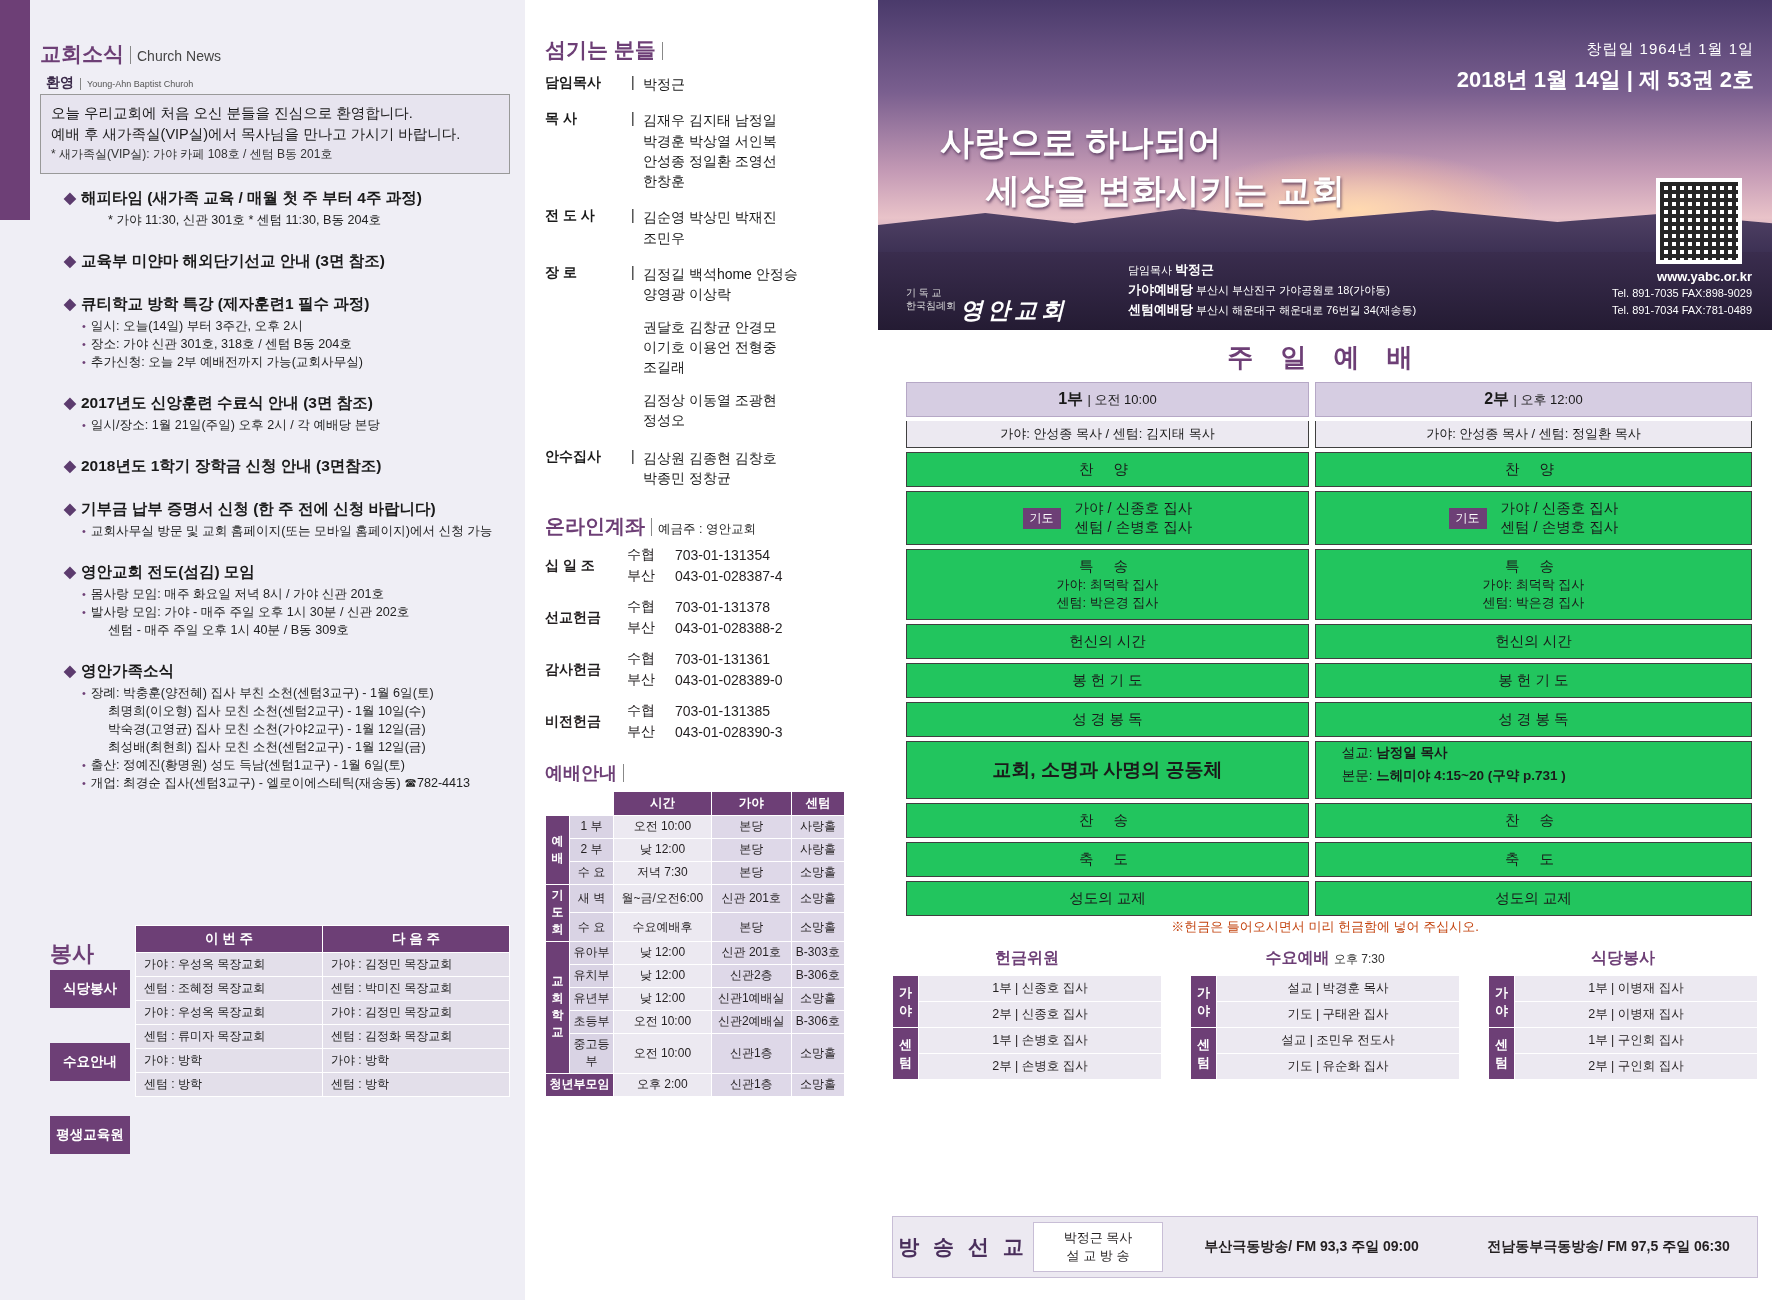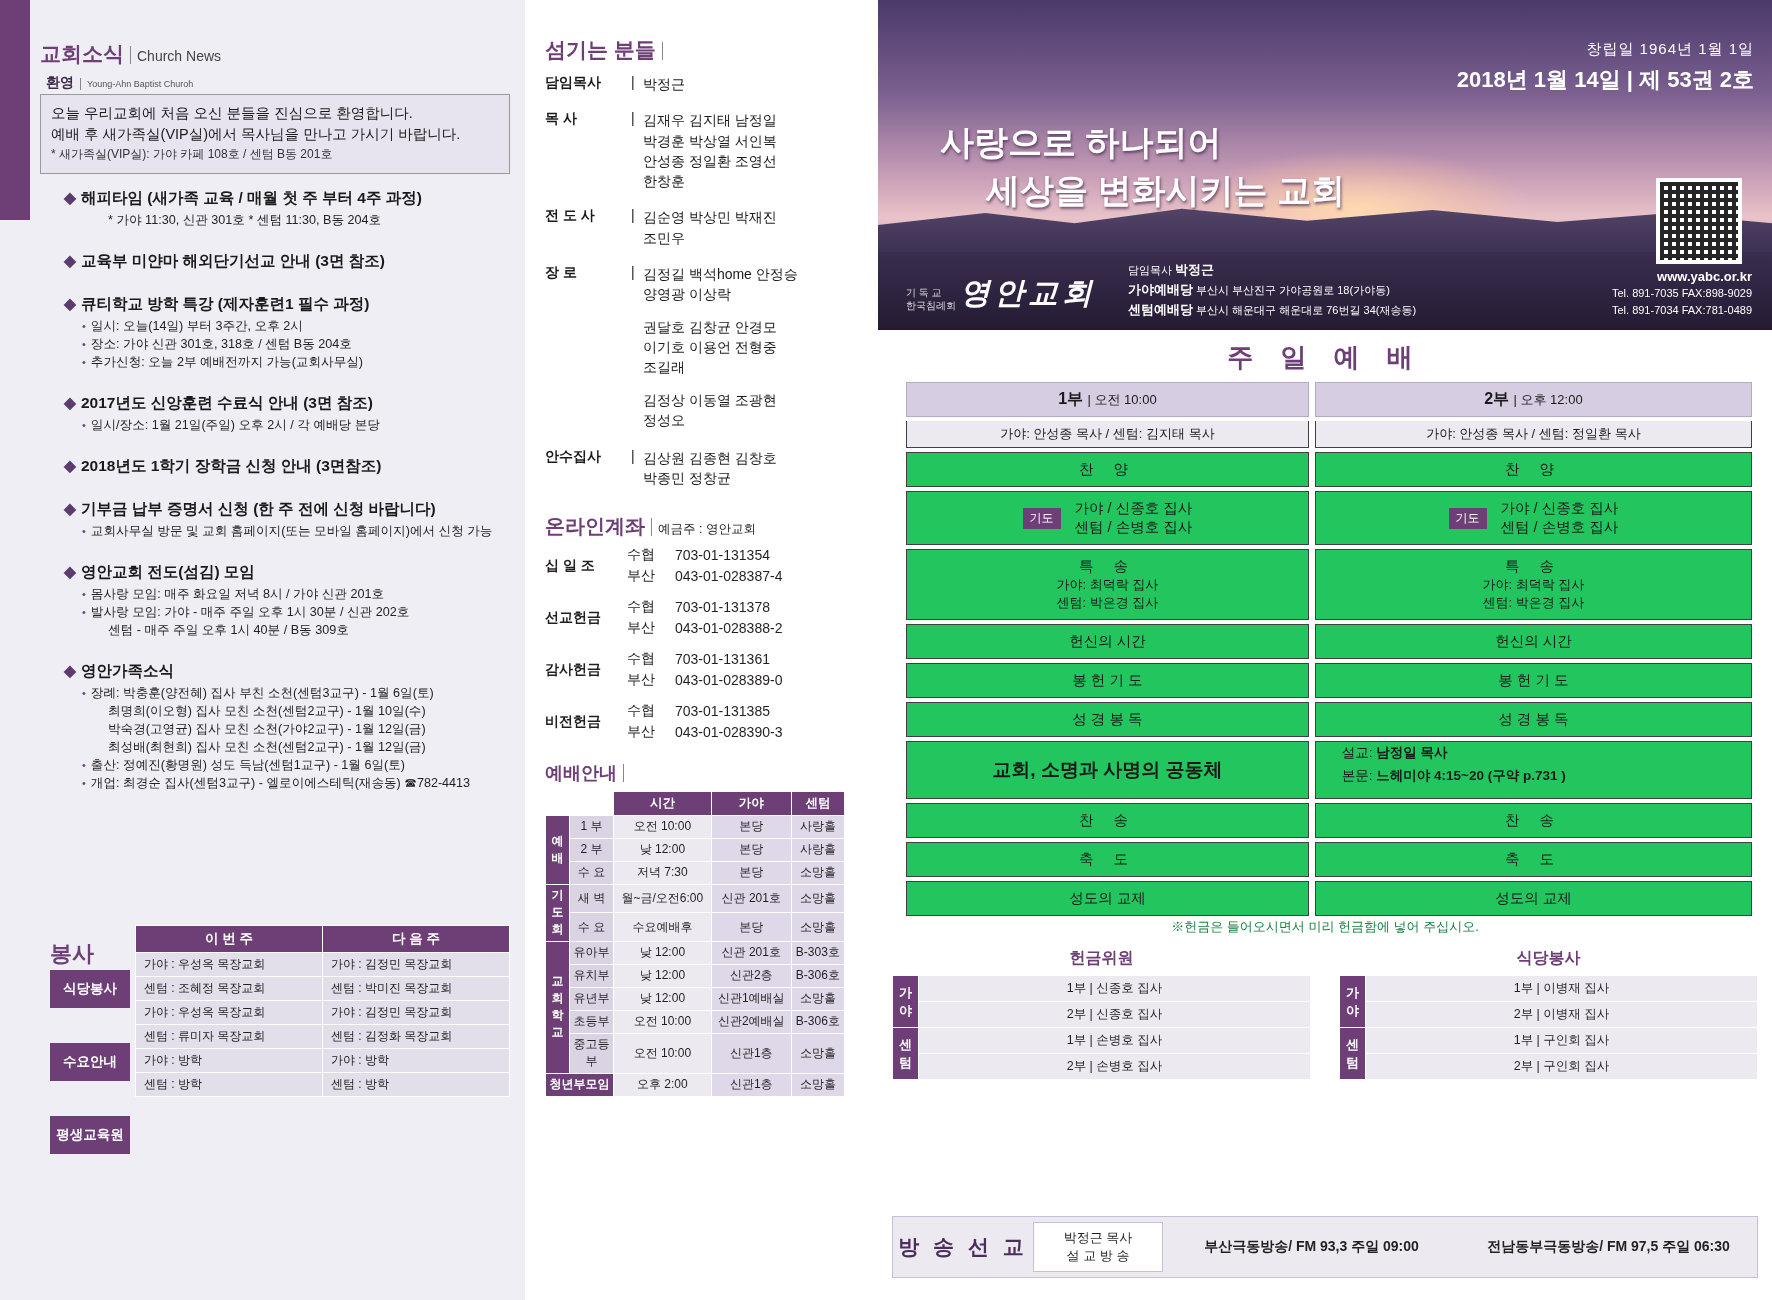--- a/index.html
+++ b/index.html
@@ -90,39 +90,39 @@
   .banner .slogan2 { position:absolute; left:108px; top:168px; font-size:34px; font-weight:bold; color:#ffffff; text-shadow:1px 2px 3px rgba(60,30,70,.7); }
   .qr { position:absolute; right:30px; top:178px; width:86px; height:86px; background:#fff; padding:4px; }
   .qr .grid { width:100%; height:100%;
     background-image:
       linear-gradient(90deg,#000 50%,transparent 50%),
       linear-gradient(#000 50%,transparent 50%);
     background-size:8px 8px, 8px 8px;
     opacity:.85;
   }
   .banner .denom { position:absolute; left:28px; bottom:18px; font-size:10px; color:#ddd; line-height:1.3; }
-  .banner .churchname { position:absolute; left:82px; bottom:16px; font-size:30px; font-weight:bold; color:#fff; font-style:italic; letter-spacing:4px; }
+  .banner .churchname { position:absolute; left:82px; bottom:4px; font-size:23px; font-weight:bold; color:#fff; font-style:italic; letter-spacing:4px; }
   .banner .addr { position:absolute; left:250px; bottom:10px; font-size:11px; color:#fff; line-height:1.55; }
   .banner .addr b { font-size:13px; }
   .banner .site { position:absolute; right:20px; bottom:46px; font-size:13px; font-weight:bold; color:#fff; }
   .banner .tel { position:absolute; right:20px; bottom:12px; font-size:11px; color:#fff; line-height:1.5; text-align:right; }
 
   .sunday-title { position:absolute; left:878px; top:340px; width:894px; text-align:center; font-size:26px; font-weight:bold; color:#6d3f76; letter-spacing:10px; }
 
   table.svc { position:absolute; left:900px; top:378px; border-collapse:separate; border-spacing:6px 4px; width:858px; }
   table.svc td { text-align:center; font-size:14.5px; background:#22c55e; padding:7px 0; border:1px solid #404040; color:#1a1a1a; }
   table.svc td.hdr { background:#d6cde2; font-weight:bold; font-size:16px; padding:6px 0; border:1px solid #b6a8c6; }
   table.svc td.hdr .t { font-size:13px; font-weight:normal; }
   table.svc td.sub { background:#ece9f1; font-size:13px; padding:4px 0; border-top:none; }
   table.svc td .badge { display:inline-block; background:#6d3f76; color:#fff; font-size:12px; padding:2px 7px; margin-right:10px; vertical-align:middle; }
   table.svc td.sermon { font-size:19px; font-weight:bold; padding:14px 0; }
   table.svc td.sermon-info { font-size:13.5px; text-align:left; padding:0 0 10px 26px; line-height:1.7; }
   .spaced { letter-spacing:8px; }
 
-  .note-offering { position:absolute; left:878px; top:918px; width:894px; text-align:center; font-size:13px; color:#15803d; }
+  .note-offering { position:absolute; left:878px; top:918px; width:894px; text-align:center; font-size:13px; color:#c2410c; }
 
   .bottom3 { position:absolute; left:892px; top:948px; width:866px; display:flex; gap:28px; }
   .b3 { flex:1; }
   .b3 h4 { margin:0 0 6px 0; text-align:center; font-size:16px; font-weight:bold; color:#6d3f76; }
   .b3 h4 .time { font-size:12px; color:#333; font-weight:normal; }
   .b3 table { border-collapse:collapse; width:100%; }
   .b3 td { font-size:12.5px; padding:4px 6px; background:#ece9f1; border:1px solid #fff; text-align:center; }
   .b3 td.side { background:#6d3f76; color:#fff; font-weight:bold; width:26px; font-size:13px; }
 
   .broadcast { position:absolute; left:892px; top:1216px; width:866px; height:62px; background:#ece9f1; border:1px solid #c8bed6; display:flex; align-items:center; }
@@ -598,20 +598,44 @@
           <td class="side" rowspan="2">센텀</td>
           <td>1부 | 손병호 집사</td>
         </tr>
         <tr>
           <td>2부 | 손병호 집사</td>
         </tr>
       </tbody>
         </table>
     </div>
 
+    <div class="b3">
+      <h4>
+        <span>수요예배</span>
+        <span class="time">오후 7:30</span>
+      </h4>
+      <table>
+        <tbody>
+            <tr>
+          <td class="side" rowspan="2">가야</td>
+          <td>설교 | 박경훈 목사</td>
+        </tr>
+        <tr>
+          <td>기도 | 구태완 집사</td>
+        </tr>
+        <tr>
+          <td class="side" rowspan="2">센텀</td>
+          <td>설교 | 조민우 전도사</td>
+        </tr>
+        <tr>
+          <td>기도 | 유순화 집사</td>
+        </tr>
+      </tbody>
+        </table>
+    </div>
 
     <div class="b3">
       <h4>식당봉사</h4>
       <table>
         <tbody>
             <tr>
           <td class="side" rowspan="2">가야</td>
           <td>1부 | 이병재 집사</td>
         </tr>
         <tr>

